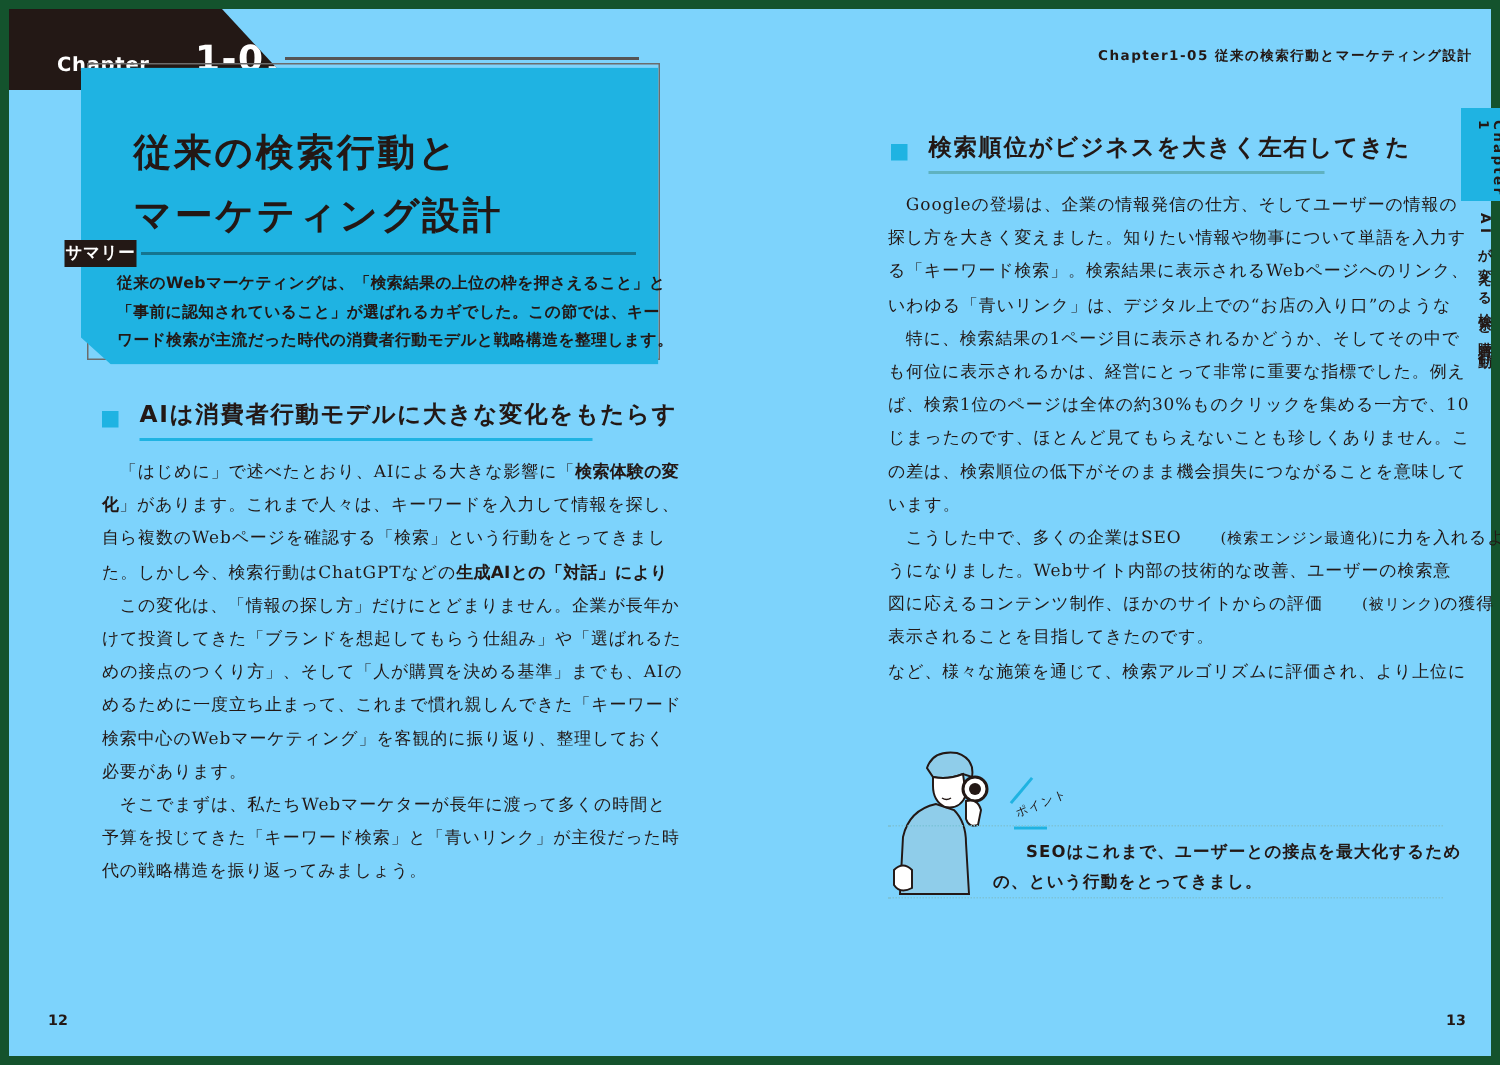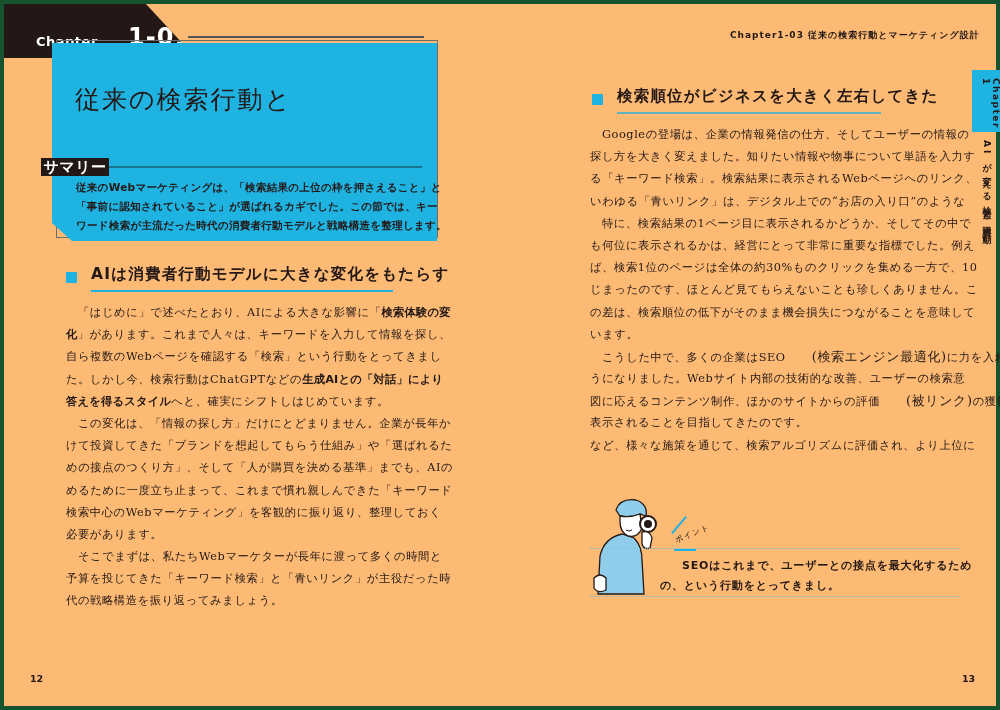--- a/index.html
+++ b/index.html
@@ -1,55 +1,55 @@
 <!DOCTYPE html>
 <html><head>
 <meta charset="utf-8">
 <style>
   * { box-sizing: border-box; margin: 0; padding: 0; }
   html, body { width: 1000px; height: 710px; overflow: hidden; background: #ffffff; }
   body { font-family: "DejaVu Serif", "Liberation Serif", serif; color: #231815; position: relative; }
-  .spread { position: absolute; left: 0; top: 0; width: 1000px; height: 710px; border: 4px solid #14532d; background: #fdba74; }
+  .spread { position: absolute; left: 0; top: 0; width: 1000px; height: 710px; border: 6px solid #14532d; background: #7dd3fc; }
   .page { position: absolute; top: 0; height: 706px; }
   .page-left { left: 0; width: 500px; }
 
   
   .chapter-tab { position: absolute; left: 0; top: 0; width: 192px; height: 54px; background: #231815; clip-path: polygon(0 0, 142px 0, 192px 54px, 0 54px); }
   .chapter-tab .ch-word { position: absolute; left: 32px; top: 30px; color: #fff; font-family: "DejaVu Sans", sans-serif; font-weight: bold; font-size: 13px; letter-spacing: 0.5px; }
   .chapter-tab .ch-num { position: absolute; left: 88px; top: 19px; color: #fff; font-family: "DejaVu Sans", sans-serif; font-weight: bold; font-size: 24px; letter-spacing: 1px; margin-left: 36px; }
   .top-rule { position: absolute; left: 184px; top: 32px; width: 236px; height: 2px; background: #555; }
 
   
   .title-outline { position: absolute; left: 52px; top: 36px; width: 382px; height: 198px; border: 1.5px solid #6c6c6c; }
   .title-box { position: absolute; left: 48px; top: 39px; width: 385px; height: 198px; background: #1fb3e2; clip-path: polygon(0 0, 100% 0, 100% 100%, 20px 100%, 0 180px); }
-  .title-line { position: absolute; left: 23px; font-family: "DejaVu Sans", sans-serif; font-weight: normal; font-size: 25px; color: #231815; letter-spacing: 2px; white-space: nowrap; }
+  .title-line { position: absolute; left: 35px; font-family: "DejaVu Sans", sans-serif; font-weight: bold; font-size: 25px; color: #231815; letter-spacing: 2px; white-space: nowrap; }
   .title-line.l1 { top: 40px; }
   .title-line.l2 { top: 82px; }
   .summary-rule { position: absolute; left: 88px; top: 162px; width: 330px; height: 1.5px; background: #15758f; }
-  .summary-badge { position: absolute; left: 37px; top: 154px; width: 68px; height: 18px; background: #231815; color: #fff; font-family: "DejaVu Sans", sans-serif; font-weight: bold; font-size: 15px; line-height: 18px; text-align: center; letter-spacing: 0.5px; }
+  .summary-badge { position: absolute; left: 37px; top: 154px; width: 48px; height: 18px; background: #231815; color: #fff; font-family: "DejaVu Sans", sans-serif; font-weight: bold; font-size: 11px; line-height: 18px; text-align: center; letter-spacing: 0.5px; }
   .summary-text { position: absolute; left: 72px; top: 174px; width: 342px; font-family: "DejaVu Sans", sans-serif; font-weight: bold; font-size: 10.5px; line-height: 19px; color: #231815; letter-spacing: 0.3px; }
   .summary-text span { display: block; white-space: nowrap; }
 
   
   .sec-head { position: absolute; height: 30px; }
   .sec-head .sq { position: absolute; left: 0; top: 8px; width: 11px; height: 11px; background: #1fb3e2; }
   .sec-head .txt { position: absolute; left: 25px; top: 0; font-family: "DejaVu Sans", sans-serif; font-weight: bold; font-size: 15.5px; color: #231815; letter-spacing: 1.2px; white-space: nowrap; }
   .sec-head .ul { position: absolute; left: 25px; top: 26px; height: 2px; background: #1fb3e2; }
   .sec-left { left: 62px; top: 260px; }
   .sec-left .ul { width: 302px; }
   .sec-right { left: 588px; top: 82px; }
   .sec-right .ul { width: 264px; background: #5fb2c0; }
 
   
   .body-text { position: absolute; font-size: 11.3px; line-height: 22.2px; color: #231815; letter-spacing: 0.6px; }
   .body-text .ln { display: block; white-space: nowrap; height: 22.2px; }
   .body-text b { font-family: "DejaVu Sans", sans-serif; font-weight: bold; letter-spacing: 0.2px; }
   .body-left { left: 62px; top: 298px; width: 358px; }
   .body-right { left: 586px; top: 120px; width: 362px; }
-  .small { font-size: 13px; padding-left: 26px; }
+  .small { font-size: 10px; padding-left: 26px; }
 
   
   .running-head { position: absolute; left: 726px; top: 25px; font-family: "DejaVu Sans", sans-serif; font-weight: bold; font-size: 9px; color: #231815; letter-spacing: 1px; white-space: nowrap; }
 
   
   .side-tab { position: absolute; left: 968px; top: 66px; width: 30px; height: 62px; background: #1fb3e2; }
   .side-tab .vt { position: absolute; left: 9px; top: 8px; writing-mode: vertical-rl; font-family: "DejaVu Sans", sans-serif; font-weight: bold; font-size: 9px; color: #231815; letter-spacing: 1.5px; }
   .side-label { position: absolute; left: 977px; top: 136px; writing-mode: vertical-rl; font-family: "DejaVu Sans", sans-serif; font-weight: bold; font-size: 9px; color: #231815; letter-spacing: 3px; line-height: 12px; }
 
   
@@ -77,56 +77,56 @@
   <div class="page page-left">
     <div class="chapter-tab">
       <span class="ch-word">Chapter</span>
       <span class="ch-num">1-01</span>
     </div>
     <div class="top-rule"></div>
 
     <div class="title-outline"></div>
     <div class="title-box">
       <div class="title-line l1">従来の検索行動と</div>
+      <div class="title-line l2">マーケティング設計</div>
     </div>
     <div class="summary-rule"></div>
     <div class="summary-badge">サマリー</div>
     <div class="summary-text">
       <span>従来のWebマーケティングは、「検索結果の上位の枠を押さえること」と</span>
       <span>「事前に認知されていること」が選ばれるカギでした。この節では、キー</span>
       <span>ワード検索が主流だった時代の消費者行動モデルと戦略構造を整理します。</span>
     </div>
 
     <div class="sec-head sec-left">
       <span class="sq"></span>
       <span class="txt">AIは消費者行動モデルに大きな変化をもたらす</span>
       <span class="ul"></span>
     </div>
 
     <div class="body-text body-left" id="body-left">
         <span class="ln"><span>　「はじめに」で述べたとおり、AIによる大きな影響に「</span><b>検索体験の変</b></span>
         <span class="ln"><b>化</b><span>」があります。これまで人々は、キーワードを入力して情報を探し、</span></span>
         <span class="ln"><span>自ら複数のWebページを確認する「検索」という行動をとってきまし</span></span>
         <span class="ln"><span>た。しかし今、検索行動はChatGPTなどの</span><b>生成AIとの「対話」により</b></span>
-        <span class="ln"><b>答えを得るスタイル</b><span>へと、確実にシフトしはじめています。</span></span>
         <span class="ln"><span>　この変化は、「情報の探し方」だけにとどまりません。企業が長年か</span></span>
         <span class="ln"><span>けて投資してきた「ブランドを想起してもらう仕組み」や「選ばれるた</span></span>
         <span class="ln"><span>めの接点のつくり方」、そして「人が購買を決める基準」までも、AIの</span></span>
         <span class="ln"><span>めるために一度立ち止まって、これまで慣れ親しんできた「キーワード</span></span>
         <span class="ln"><span>検索中心のWebマーケティング」を客観的に振り返り、整理しておく</span></span>
         <span class="ln"><span>必要があります。</span></span>
         <span class="ln"><span>　そこでまずは、私たちWebマーケターが長年に渡って多くの時間と</span></span>
         <span class="ln"><span>予算を投じてきた「キーワード検索」と「青いリンク」が主役だった時</span></span>
         <span class="ln"><span>代の戦略構造を振り返ってみましょう。</span></span>
       </div>
 
     <div class="page-num pn-left">12</div>
   </div>
 
-  <div class="running-head">Chapter1-03 従来の検索行動とマーケティング設計</div>
+  <div class="running-head">Chapter1-05 従来の検索行動とマーケティング設計</div>
 
   <div class="side-tab">
     <span class="vt">Chapter 1</span>
   </div>
   <div class="side-label">AIが変える検索と購買行動</div>
 
   <div class="sec-head sec-right">
     <span class="sq"></span>
     <span class="txt">検索順位がビジネスを大きく左右してきた</span>
     <span class="ul"></span>

